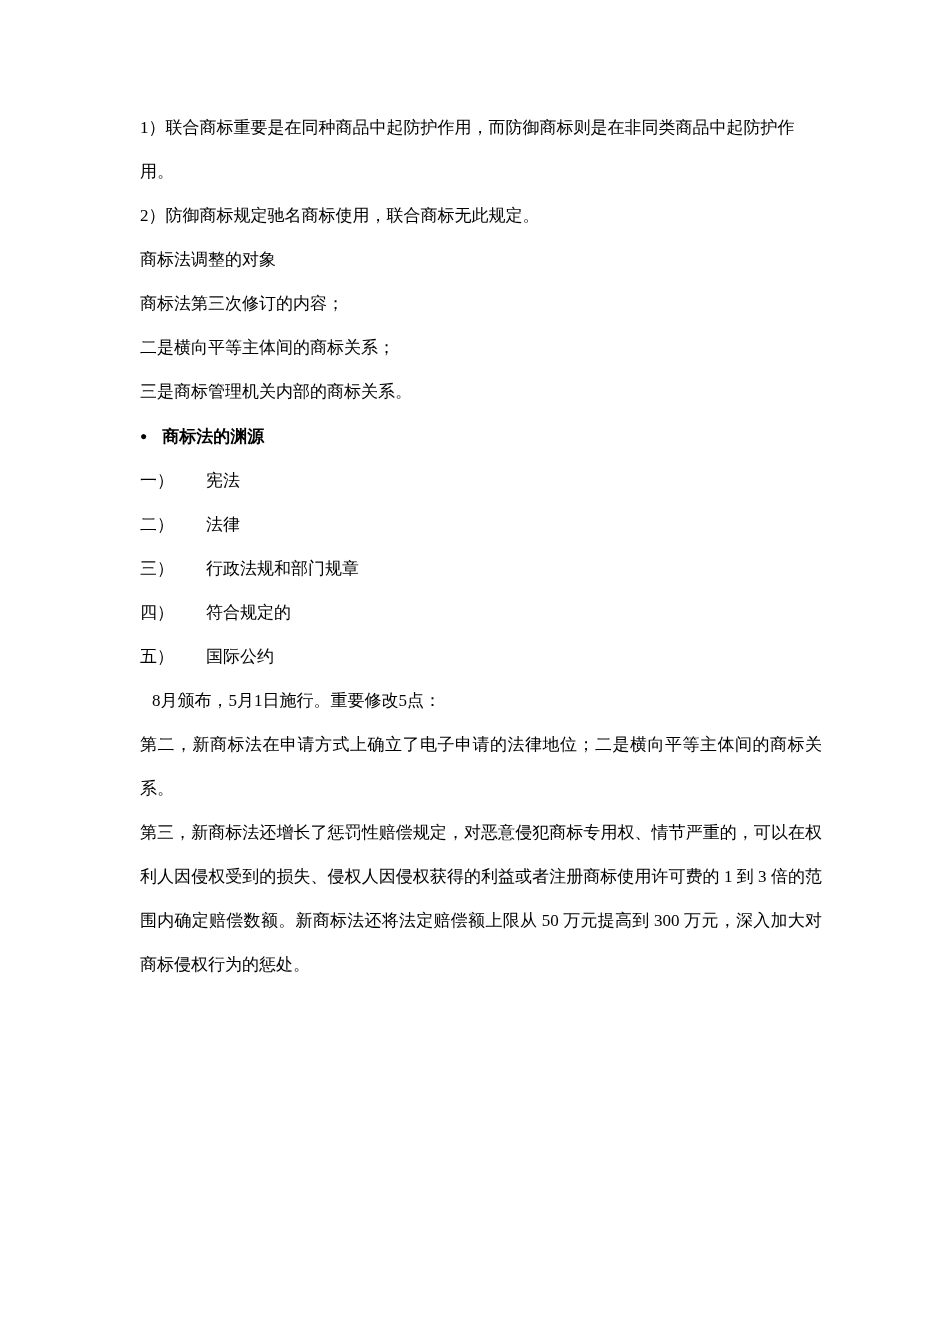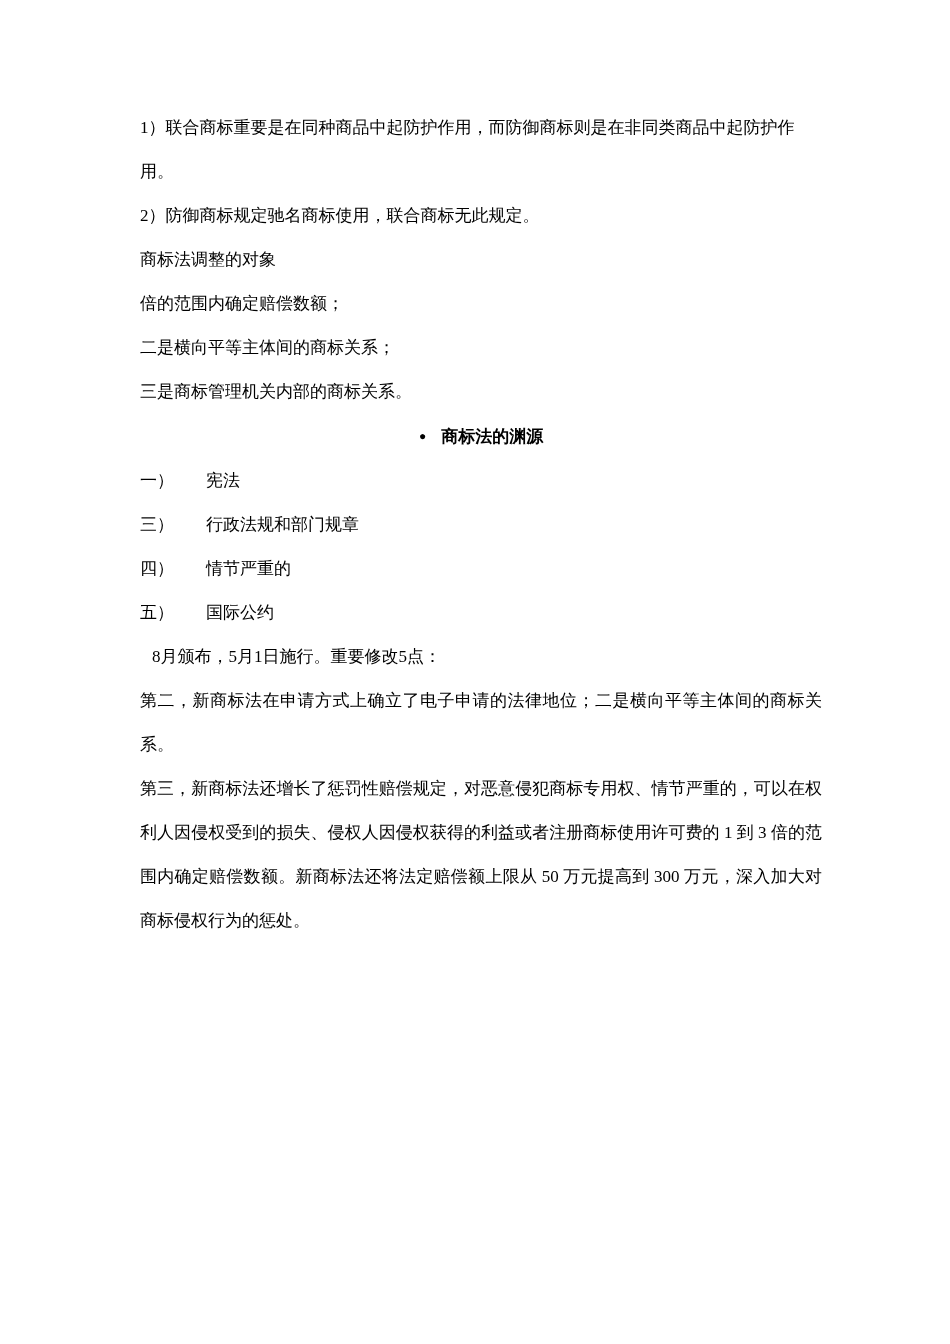--- a/index.html
+++ b/index.html
@@ -34,21 +34,20 @@
   }
   .body-justify {
     text-align: justify;
     text-align-last: left;
   }
   .heading {
     font-weight: normal;
   }
   .bullet-heading {
     font-weight: bold;
-    text-align: center;
   }
   .bullet {
     display: inline-block;
     font-size: 12px;
     vertical-align: 2px;
     margin-right: 15px;
     font-weight: normal;
   }
   .marker {
     display: inline-block;
@@ -63,34 +62,35 @@
 
 <div class="page">
   <div class="content">
 
     <p class="body-text">1）联合商标重要是在同种商品中起防护作用，而防御商标则是在非同类商品中起防护作用。</p>
 
     <p class="body-text">2）防御商标规定驰名商标使用，联合商标无此规定。</p>
 
     <p class="heading">商标法调整的对象</p>
 
-    <p class="body-text">倍的范围内确定赔偿数额；</p>
+    <p class="body-text">商标法第三次修订的内容；</p>
 
     <p class="body-text">二是横向平等主体间的商标关系；</p>
 
     <p class="body-text">三是商标管理机关内部的商标关系。</p>
 
     <p class="bullet-heading"><span class="bullet">●</span><span>商标法的渊源</span></p>
 
     <p class="body-text"><span class="marker">一）</span><span>宪法</span></p>
 
+    <p class="body-text"><span class="marker">二）</span><span>法律</span></p>
 
     <p class="body-text"><span class="marker">三）</span><span>行政法规和部门规章</span></p>
 
-    <p class="body-text"><span class="marker">四）</span><span>情节严重的</span></p>
+    <p class="body-text"><span class="marker">四）</span><span>符合规定的</span></p>
 
     <p class="body-text"><span class="marker">五）</span><span>国际公约</span></p>
 
 
     <p class="body-text body-indent">8月颁布，5月1日施行。重要修改5点：</p>
 
 
     <p class="body-justify">第二，新商标法在申请方式上确立了电子申请的法律地位；二是横向平等主体间的商标关系。</p>
 
     <p class="body-justify">第三，新商标法还增长了惩罚性赔偿规定，对恶意侵犯商标专用权、情节严重的，可以在权利人因侵权受到的损失、侵权人因侵权获得的利益或者注册商标使用许可费的 1 到 3 倍的范围内确定赔偿数额。新商标法还将法定赔偿额上限从 50 万元提高到 300 万元，深入加大对商标侵权行为的惩处。</p>

